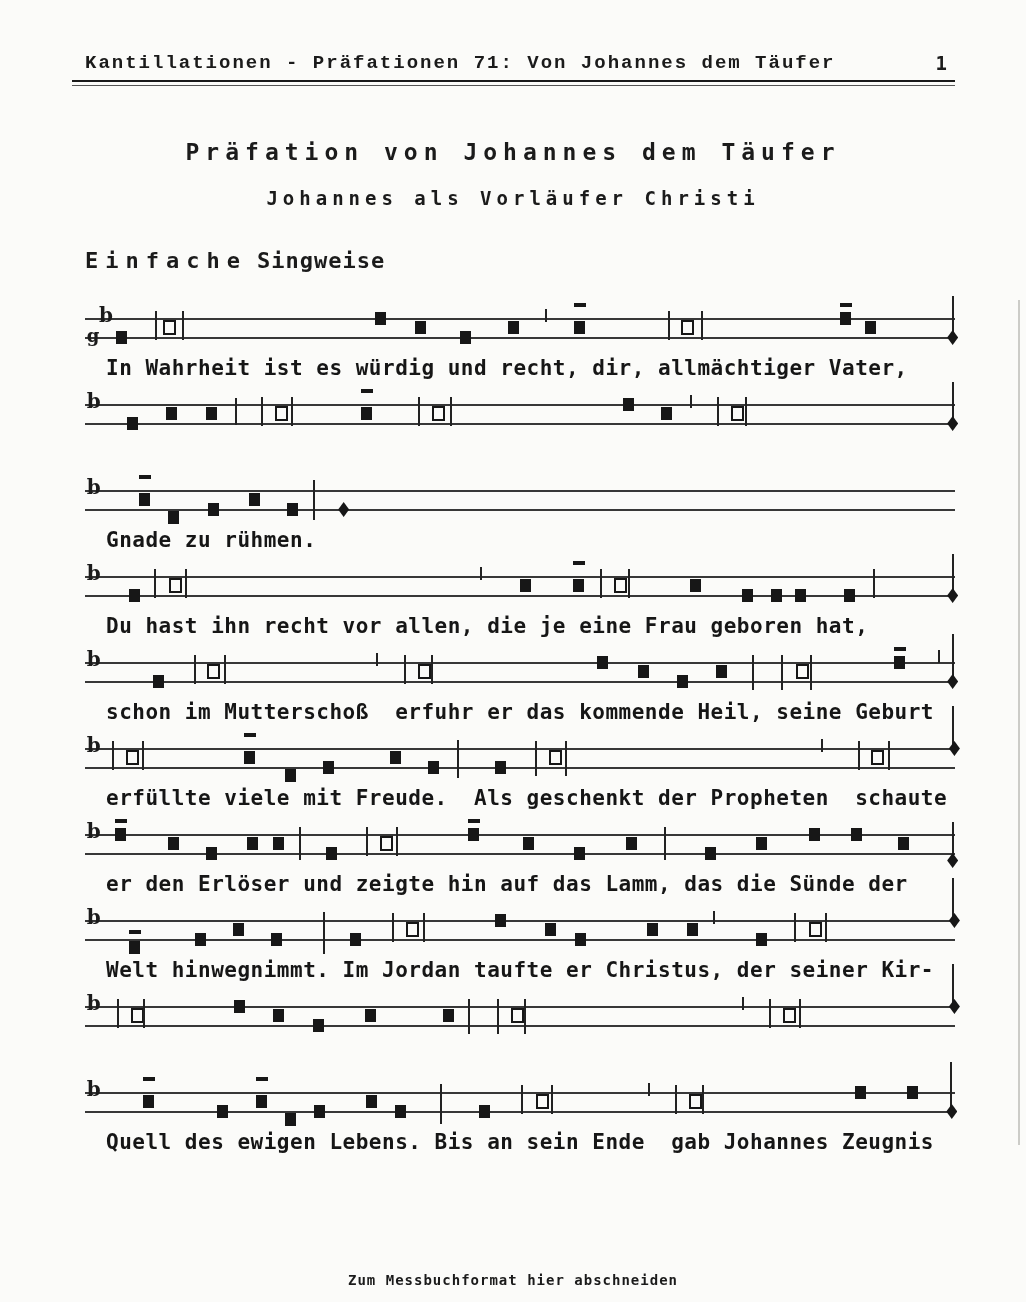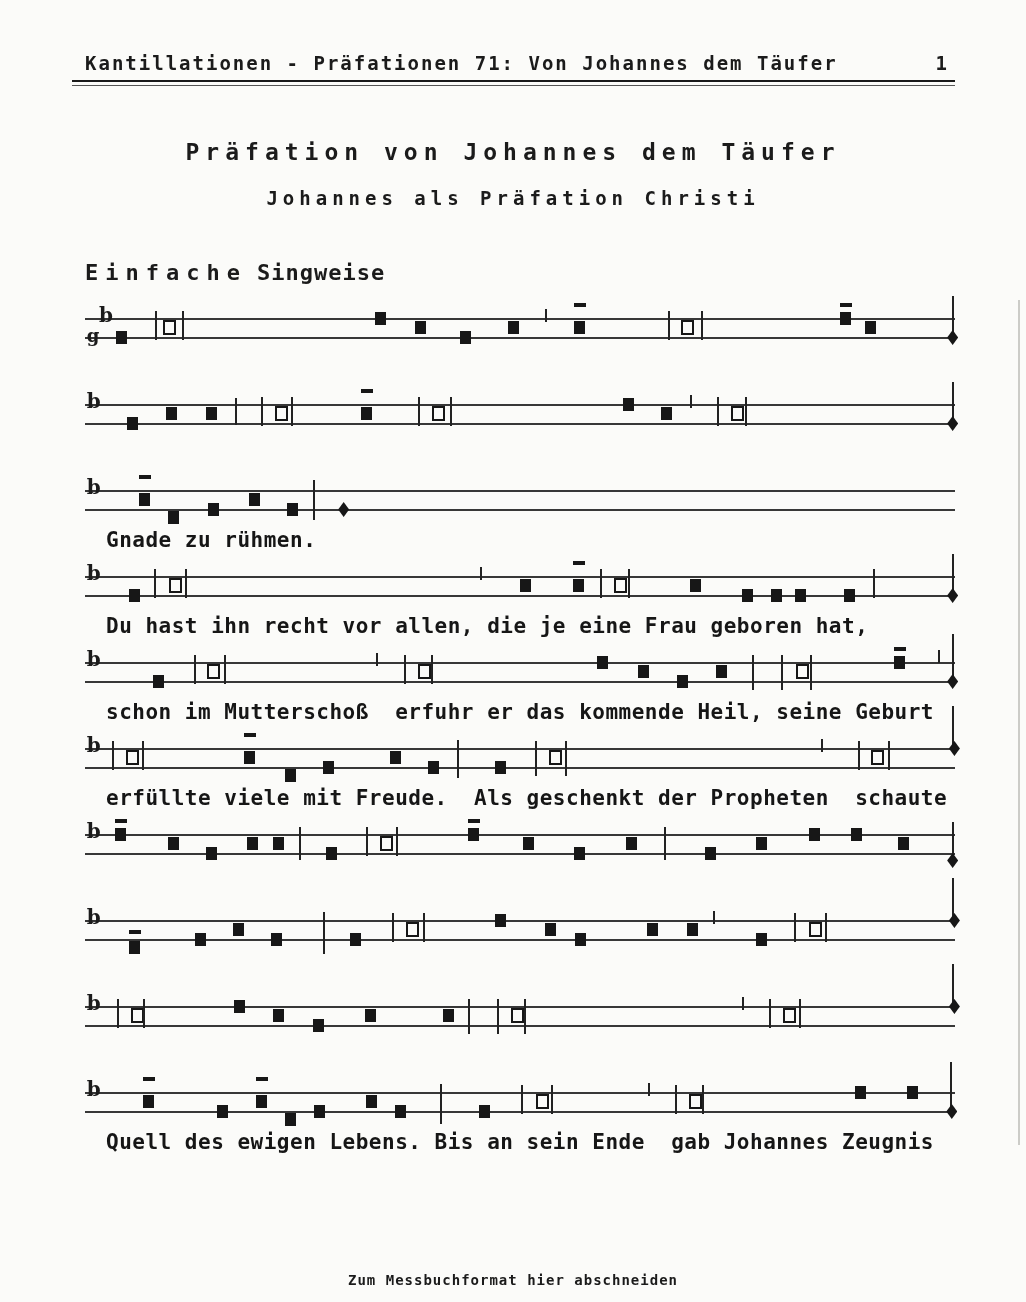--- a/index.html
+++ b/index.html
@@ -7,28 +7,28 @@
     width:1026px;height:1302px;position:relative;
     background:#fbfbf9;
     font-family:"DejaVu Sans Mono", monospace;
     color:#1b1b1b;overflow:hidden;
   }
   
   .hdr{position:absolute;left:72px;top:50px;width:883px;height:30px;
        border-bottom:2px solid #1a1a1a;}
   .hdr-rule2{position:absolute;left:72px;top:85px;width:883px;height:1px;background:#555;}
   .hdr-title{position:absolute;left:13px;top:2px;font-size:19px;font-weight:bold;
-       letter-spacing:2px;white-space:pre;}
+       letter-spacing:2px;white-space:pre;font-family:Liberation Mono, monospace;}
   .hdr-page{position:absolute;right:8px;top:2px;font-size:19px;font-weight:bold;}
   
   .title{position:absolute;left:0;top:139px;width:100%;text-align:center;
        font-size:23px;font-weight:bold;letter-spacing:6px;white-space:pre;}
   .subtitle{position:absolute;left:0;top:187px;width:100%;text-align:center;
        font-size:19px;font-weight:bold;letter-spacing:5px;white-space:pre;}
-  .section{position:absolute;left:85px;top:248px;font-size:22px;font-weight:bold;white-space:pre;margin-top:12px;}
+  .section{position:absolute;left:85px;top:248px;font-size:22px;font-weight:bold;white-space:pre;}
   .section .emph{letter-spacing:7px;}
   .section .rest{letter-spacing:1px;margin-left:10px;}
   
   #music{position:absolute;left:0;top:0;width:100%;height:100%;}
   .mrow{position:absolute;left:0;width:100%;height:86px;}
   .staff{position:absolute;left:85px;top:0;width:870px;height:52px;}
   .hline{position:absolute;left:0;width:100%;height:2px;background:#383838;}
   .hline.t{top:12px;} .hline.b{top:31px;}
   .lyric{position:absolute;left:106px;top:50px;font-size:21px;font-weight:bold;
        letter-spacing:0.5px;white-space:pre;color:#161616;}
@@ -51,21 +51,21 @@
 </head>
 <body>
 
 <div class="hdr">
   <span class="hdr-title">Kantillationen - Präfationen 71: Von Johannes dem Täufer</span>
   <span class="hdr-page">1</span>
 </div>
 <div class="hdr-rule2"></div>
 
 <div class="title">Präfation von Johannes dem Täufer</div>
-<div class="subtitle">Johannes als Präfation Christi</div>
+<div class="subtitle">Johannes als Vorläufer Christi</div>
 
 <div class="section"><span class="emph">Einfache</span><span class="rest">Singweise</span></div>
 
 <div id="music">
     <div class="mrow" style="top: 306px;">
       <div class="staff">
         <div class="hline t"></div>
         <div class="hline b"></div>
         <span class="nclefsub" style="left: 0.2%;">g</span>
         <span class="nflat" style="left: 1.6%;">b</span>
@@ -82,20 +82,21 @@
         <div class="nsq" style="top: 15px; left: 56.2%;"></div>
         <div class="nvl" style="top: 5px; height: 29px; left: 67%;"></div>
         <div class="nosq" style="left: 68.5%;"></div>
         <div class="nvl" style="top: 5px; height: 29px; left: 70.8%;"></div>
         <div class="nep" style="left: 86.8%; top: -3px;"></div>
         <div class="nsq" style="top: 6px; left: 86.8%;"></div>
         <div class="nsq" style="top: 15px; left: 89.7%;"></div>
         <div class="nvl" style="top: -10px; height: 41px; left: 99.6%;"></div>
         <div class="ndia" style="top: 24px; left: 99.1%;"></div>
       </div>
+      <div class="lyric">In Wahrheit ist es würdig und recht, dir, allmächtiger Vater,</div>
     </div>
     <div class="mrow" style="top: 392px;">
       <div class="staff">
         <div class="hline t"></div>
         <div class="hline b"></div>
         <span class="nflat" style="left: 0.2%;">b</span>
         <div class="nsq" style="top: 25px; left: 4.8%;"></div>
         <div class="nsq" style="top: 15px; left: 9.3%;"></div>
         <div class="nsq" style="top: 15px; left: 13.9%;"></div>
         <div class="nvl" style="top: 6px; height: 27px; left: 17.2%;"></div>
@@ -240,20 +241,21 @@
         <div class="nsq" style="top: 15px; left: 62.2%;"></div>
         <div class="nvl" style="top: 5px; height: 33px; left: 66.6%;"></div>
         <div class="nsq" style="top: 25px; left: 71.3%;"></div>
         <div class="nsq" style="top: 15px; left: 77.1%;"></div>
         <div class="nsq" style="top: 6px; left: 83.2%;"></div>
         <div class="nsq" style="top: 6px; left: 88%;"></div>
         <div class="nsq" style="top: 15px; left: 93.5%;"></div>
         <div class="nvl" style="top: 0px; height: 44px; left: 99.6%;"></div>
         <div class="ndia" style="top: 31px; left: 99.1%;"></div>
       </div>
+      <div class="lyric">er den Erlöser und zeigte hin auf das Lamm, das die Sünde der</div>
     </div>
     <div class="mrow" style="top: 908px;">
       <div class="staff">
         <div class="hline t"></div>
         <div class="hline b"></div>
         <span class="nflat" style="left: 0.2%;">b</span>
         <div class="nep" style="left: 5%; top: 22px;"></div>
         <div class="nsq" style="top: 33px; left: 5%;"></div>
         <div class="nsq" style="top: 25px; left: 12.7%;"></div>
         <div class="nsq" style="top: 15px; left: 17%;"></div>
@@ -269,20 +271,21 @@
         <div class="nsq" style="top: 15px; left: 64.6%;"></div>
         <div class="nsq" style="top: 15px; left: 69.2%;"></div>
         <div class="nvl" style="top: 3px; height: 13px; left: 72.2%;"></div>
         <div class="nsq" style="top: 25px; left: 77.1%;"></div>
         <div class="nvl" style="top: 5px; height: 29px; left: 81.5%;"></div>
         <div class="nosq" style="left: 83.2%;"></div>
         <div class="nvl" style="top: 5px; height: 29px; left: 85.1%;"></div>
         <div class="nvl" style="top: -30px; height: 45px; left: 99.7%;"></div>
         <div class="ndia" style="top: 5px; left: 99.3%;"></div>
       </div>
+      <div class="lyric">Welt hinwegnimmt. Im Jordan taufte er Christus, der seiner Kir-</div>
     </div>
     <div class="mrow" style="top: 994px;">
       <div class="staff">
         <div class="hline t"></div>
         <div class="hline b"></div>
         <span class="nflat" style="left: 0.2%;">b</span>
         <div class="nvl" style="top: 5px; height: 29px; left: 3.7%;"></div>
         <div class="nosq" style="left: 5.3%;"></div>
         <div class="nvl" style="top: 5px; height: 29px; left: 6.7%;"></div>
         <div class="nsq" style="top: 6px; left: 17.1%;"></div>

